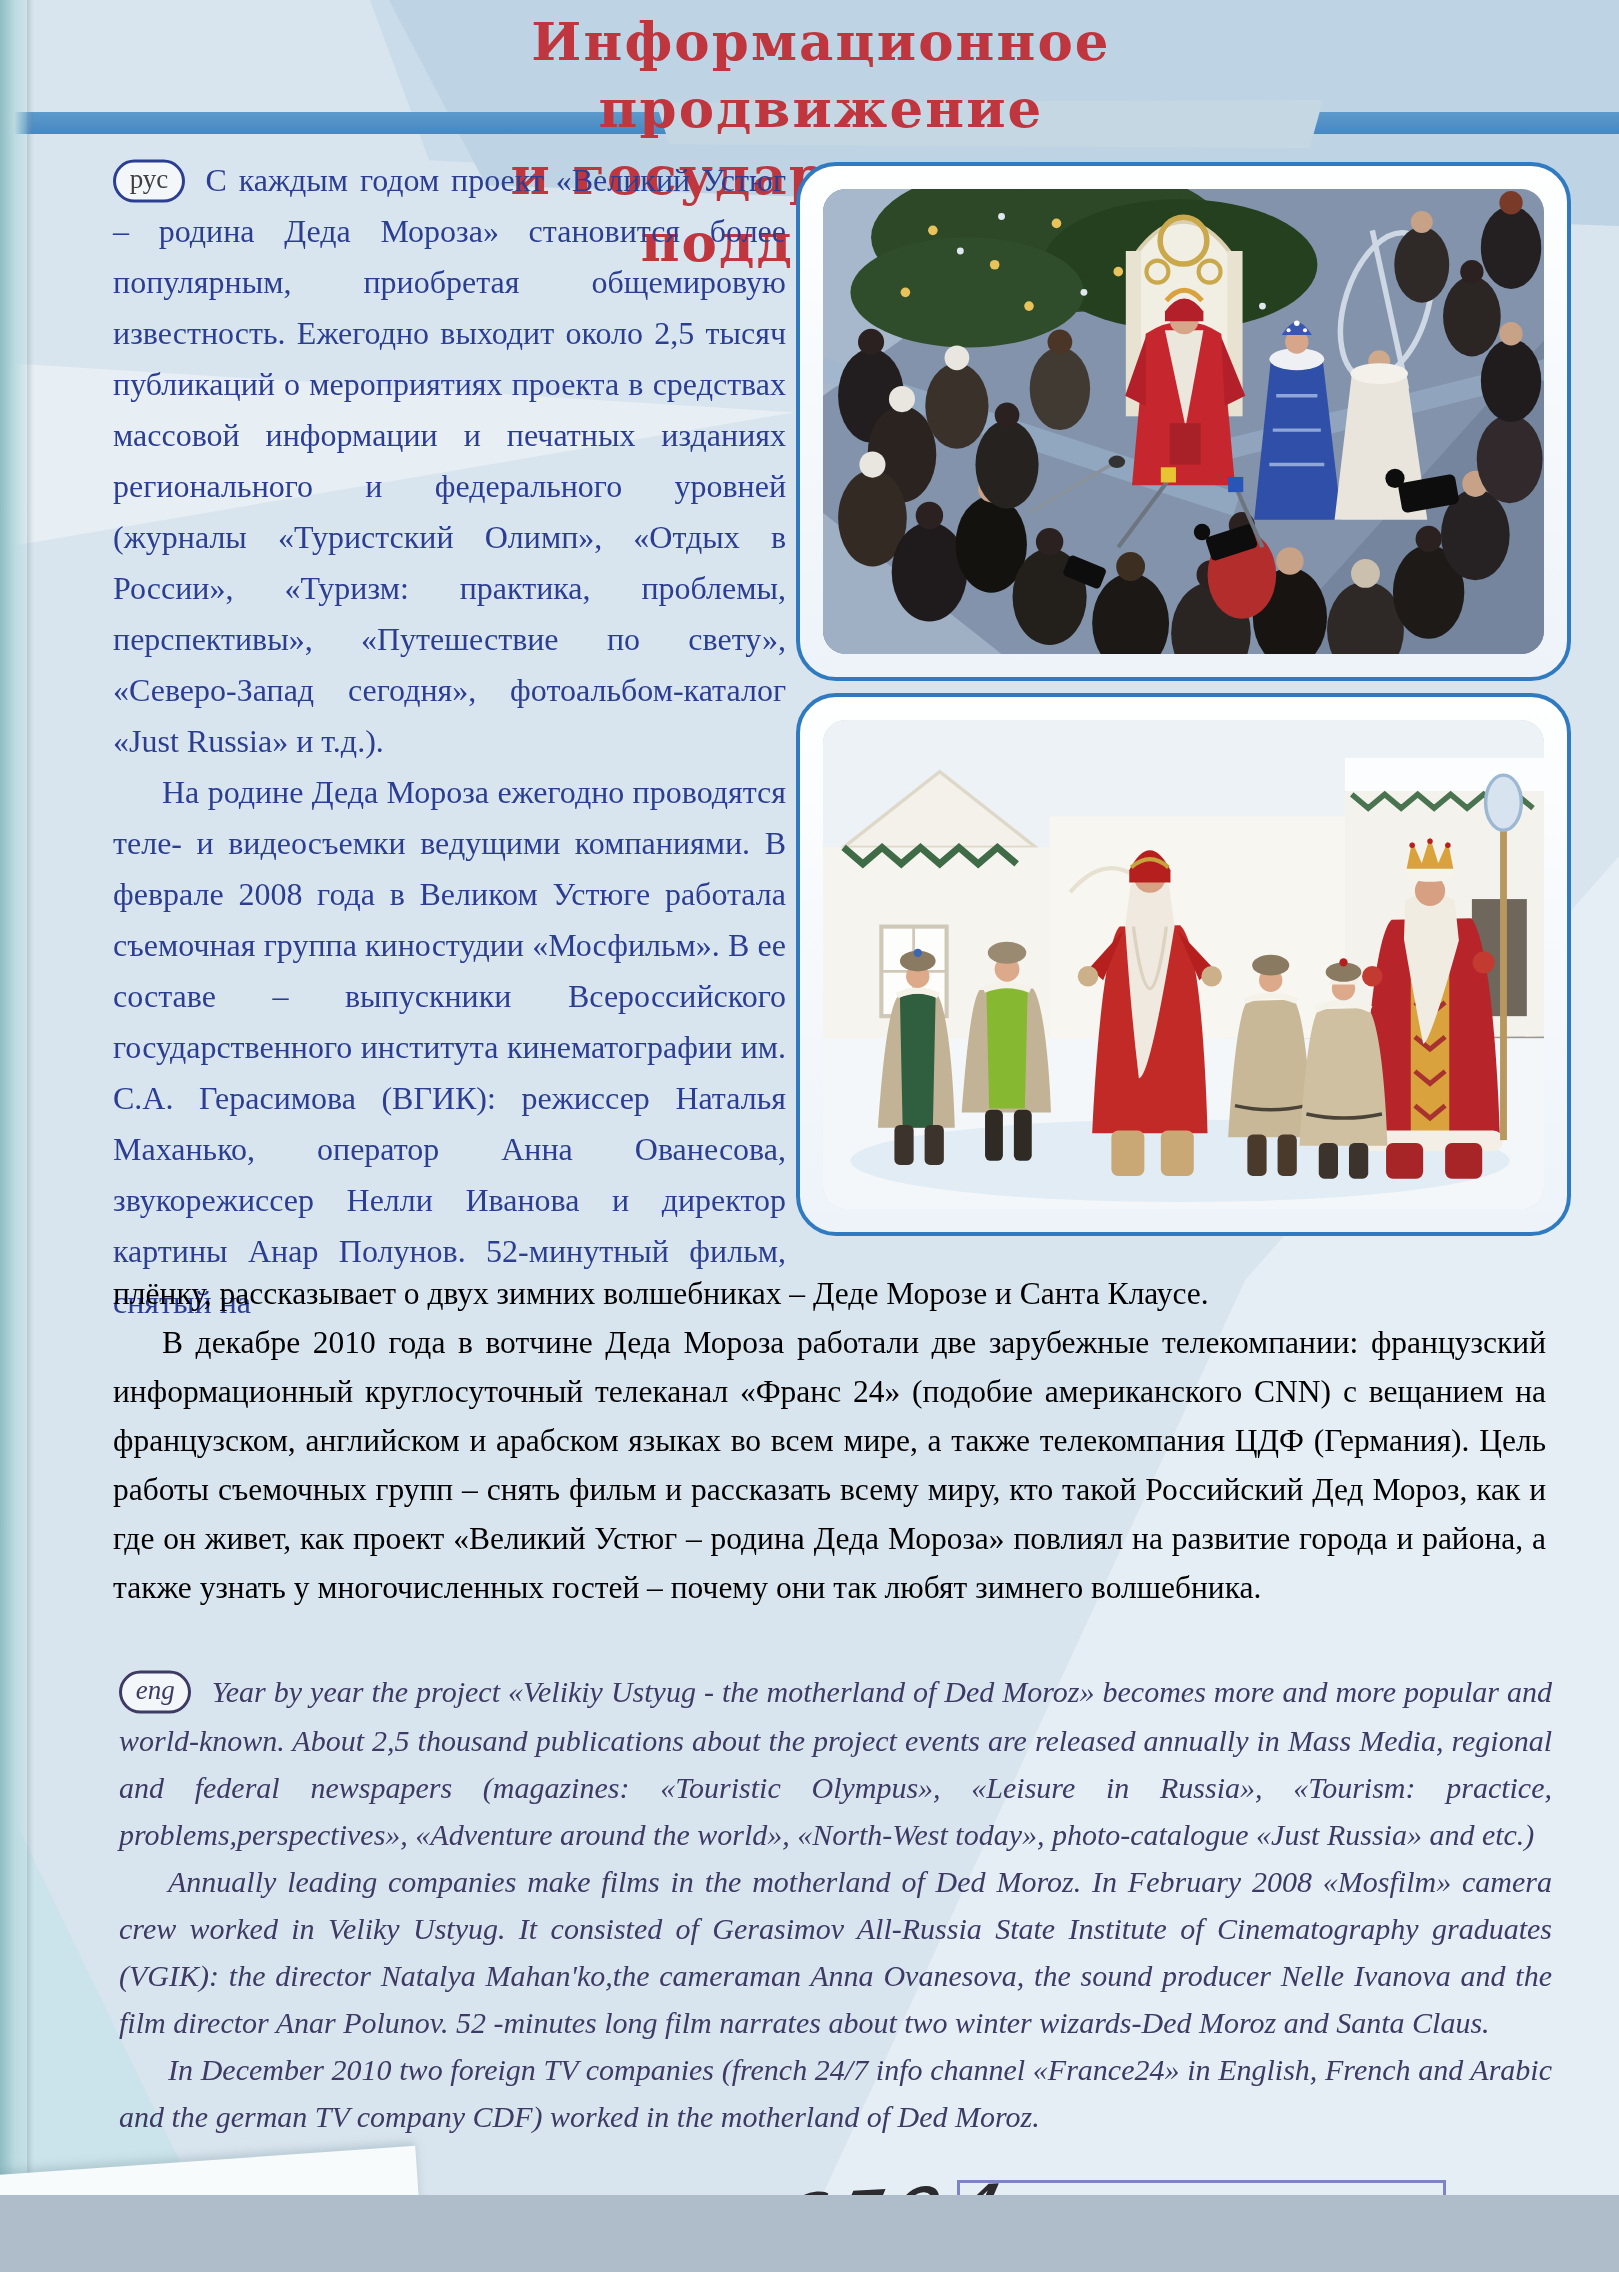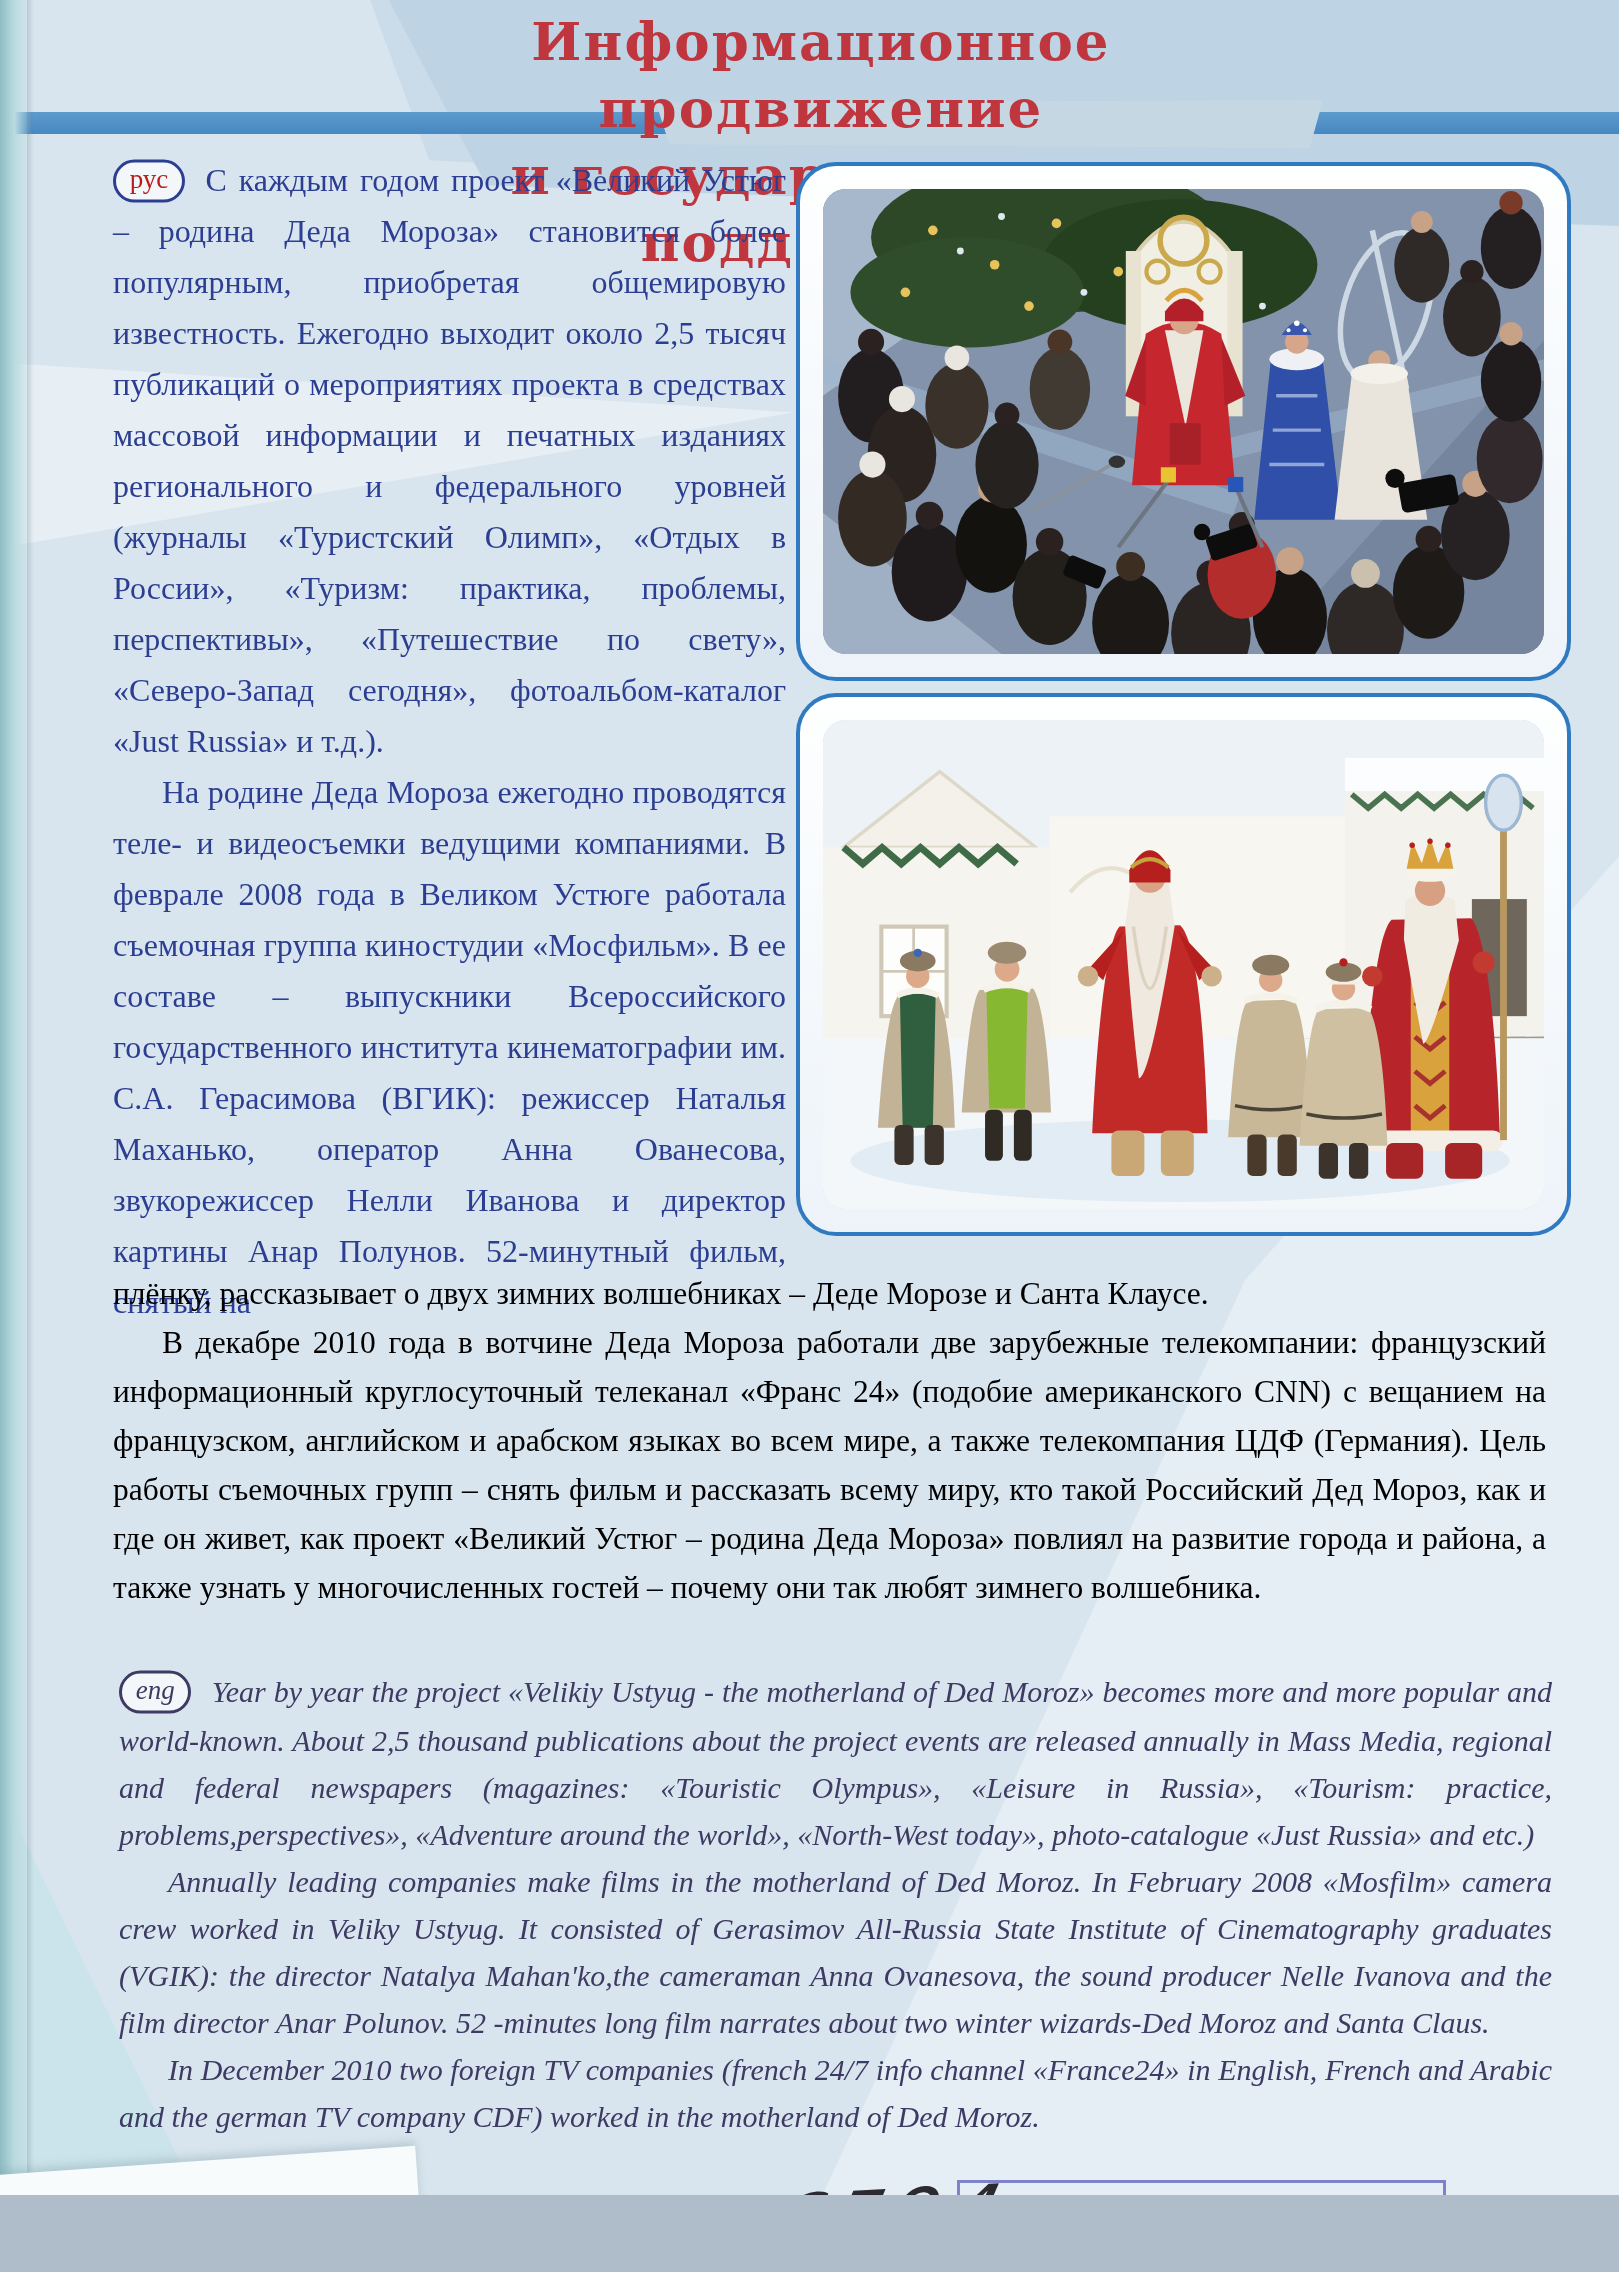--- a/index.html
+++ b/index.html
@@ -45,21 +45,21 @@
   .ru-col p + p{text-indent:49px;}
   .ru-wide{position:absolute;left:113px;top:1269px;width:1433px;
     color:#000000;font-size:31.5px;line-height:49px;text-align:justify;}
   .ru-wide p{margin:0;}
   .ru-wide p + p{text-indent:49px;}
   .en-block{position:absolute;left:119px;top:1668px;width:1433px;
     color:#3d3a63;font-size:30px;line-height:47px;text-align:justify;font-style:italic;}
   .en-block p{margin:0;}
   .en-block p + p{text-indent:49px;}
   .badge{display:inline-block;border:3.4px solid #2c3e92;border-radius:34px;
-    background:#f4f7fa;color:#b91c1c;font-size:27px;line-height:31.5px;
+    background:#f4f7fa;color:#404040;font-size:27px;line-height:31.5px;
     padding:1.4px 13.7px 4.1px 13.7px;margin-right:20.5px;text-indent:0;
     transform:translateY(-3.4px);}
   .en-block .badge{border-color:#3d3a63;color:#3d3a63;}
 
   
   .photo-frame{position:absolute;left:796px;width:775px;box-sizing:border-box;
     border:4.8px solid #2f7ac0;border-radius:40px;
     background:linear-gradient(#feffff,#edf3f9);padding:23px;}
   .photo-frame.p1{top:162px;height:519px;}
   .photo-frame.p2{top:693px;height:543px;}

